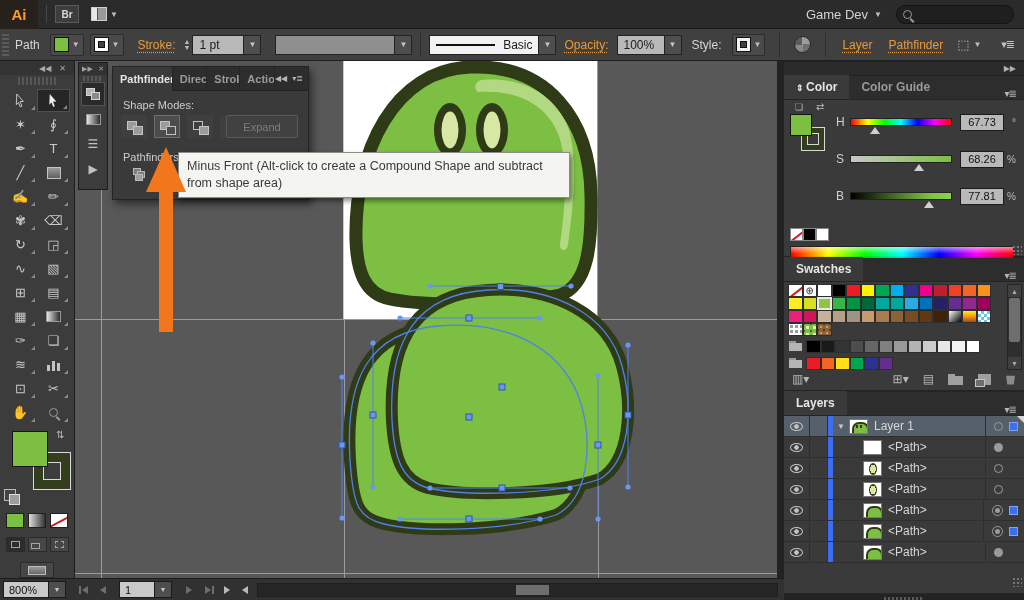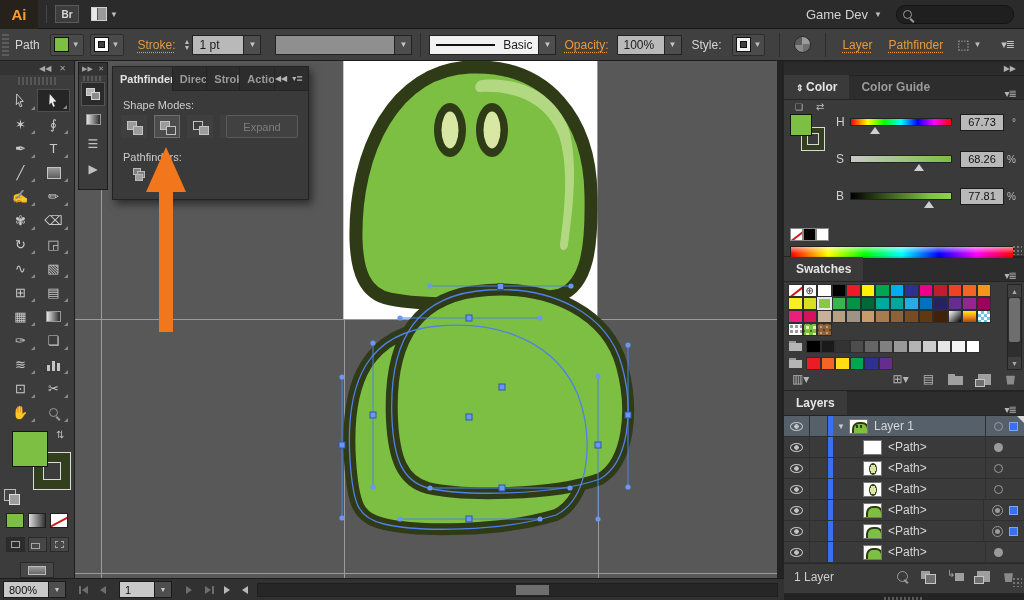--- a/index.html
+++ b/index.html
@@ -622,20 +622,23 @@
         <div class="pf-label" style="top:84px">Pathfinders:</div>
         <div class="pfr-btn">
           <span class="divide-ico">
               <i></i>
               <i></i>
               <i></i>
             </span>
         </div>
       </div>
 
+      <div id="tooltip">
+        <span>Minus Front (Alt-click to create a Compound Shape and subtract from shape area)</span>
+      </div>
 
       <svg id="arrowsvg" width="702" height="517" viewBox="75 61 702 517">
         <polygon points="166,147 186,192 173,192 173,332 159,332 159,192 146,192" fill="#f2761b"></polygon>
       </svg>
     </div>
 
     <div id="rightdock">
       <div class="dock-top">
         <span>▶▶</span>
       </div>
@@ -901,28 +904,20 @@
               <span class="ly-disc"></span>
               <span style="width: 14px;"></span>
               <span class="ly-thumb th-blob"></span>
               <span class="ly-name">&lt;Path&gt;</span>
               <span class="ly-right">
                 <span class="tg-dot"></span>
                 <span class="selsq hidden"></span>
               </span>
             </div>
           </div>
-        <div class="ly-foot">
-          <span class="ly-count">1 Layer</span>
-          <span class="ico-mag" style="width:11px;height:11px"></span>
-          <span class="icon-clip"></span>
-          <span class="icon-sub"></span>
-          <span class="icon-new"></span>
-          <span class="icon-trash"></span>
-        </div>
         <div class="dots-grip-corner"></div>
       </div>
     </div>
     <div class="dock-bottom-grip">
         <i></i>
       </div>
   </div>
 
   <div id="statusbar">
     <div class="st-zoom">

